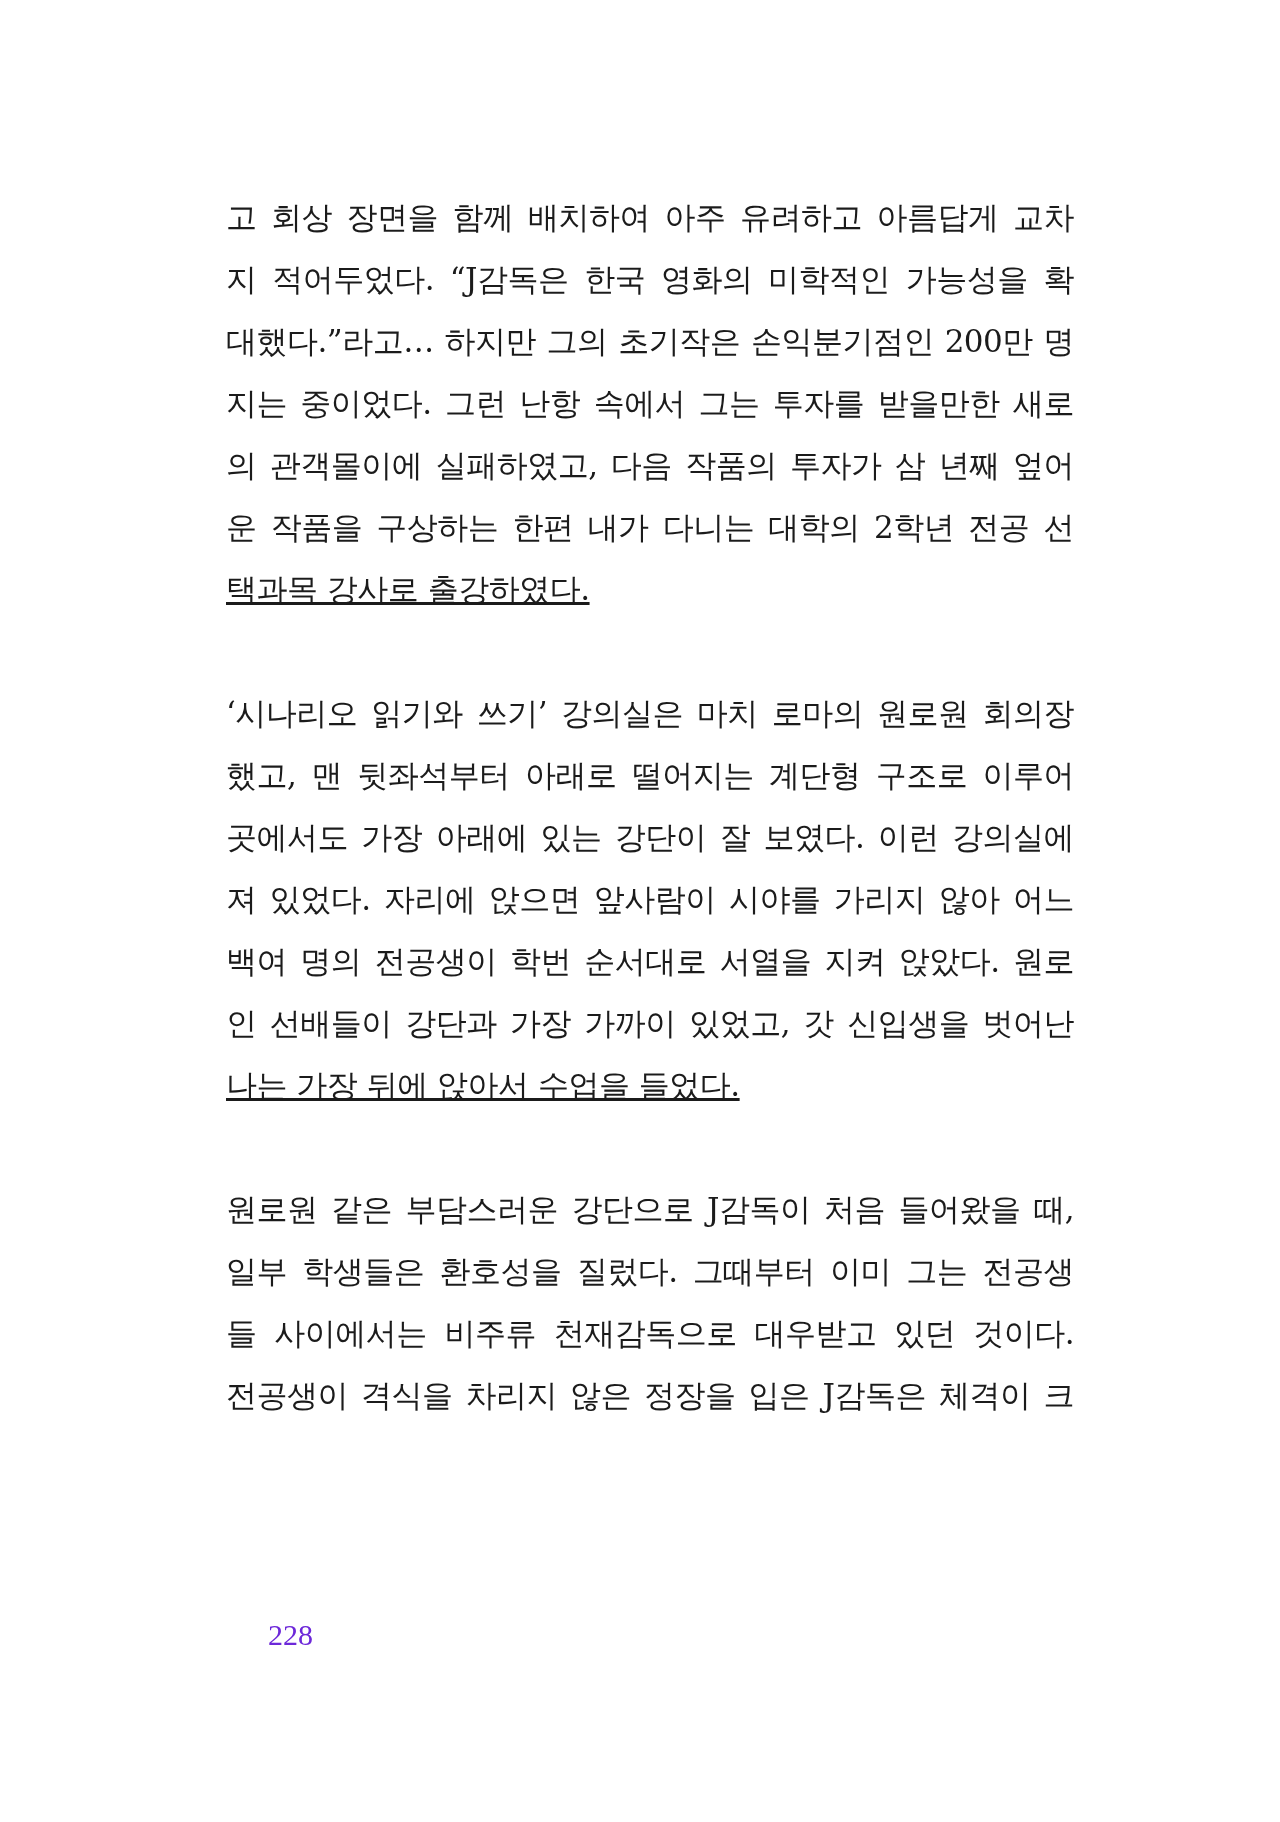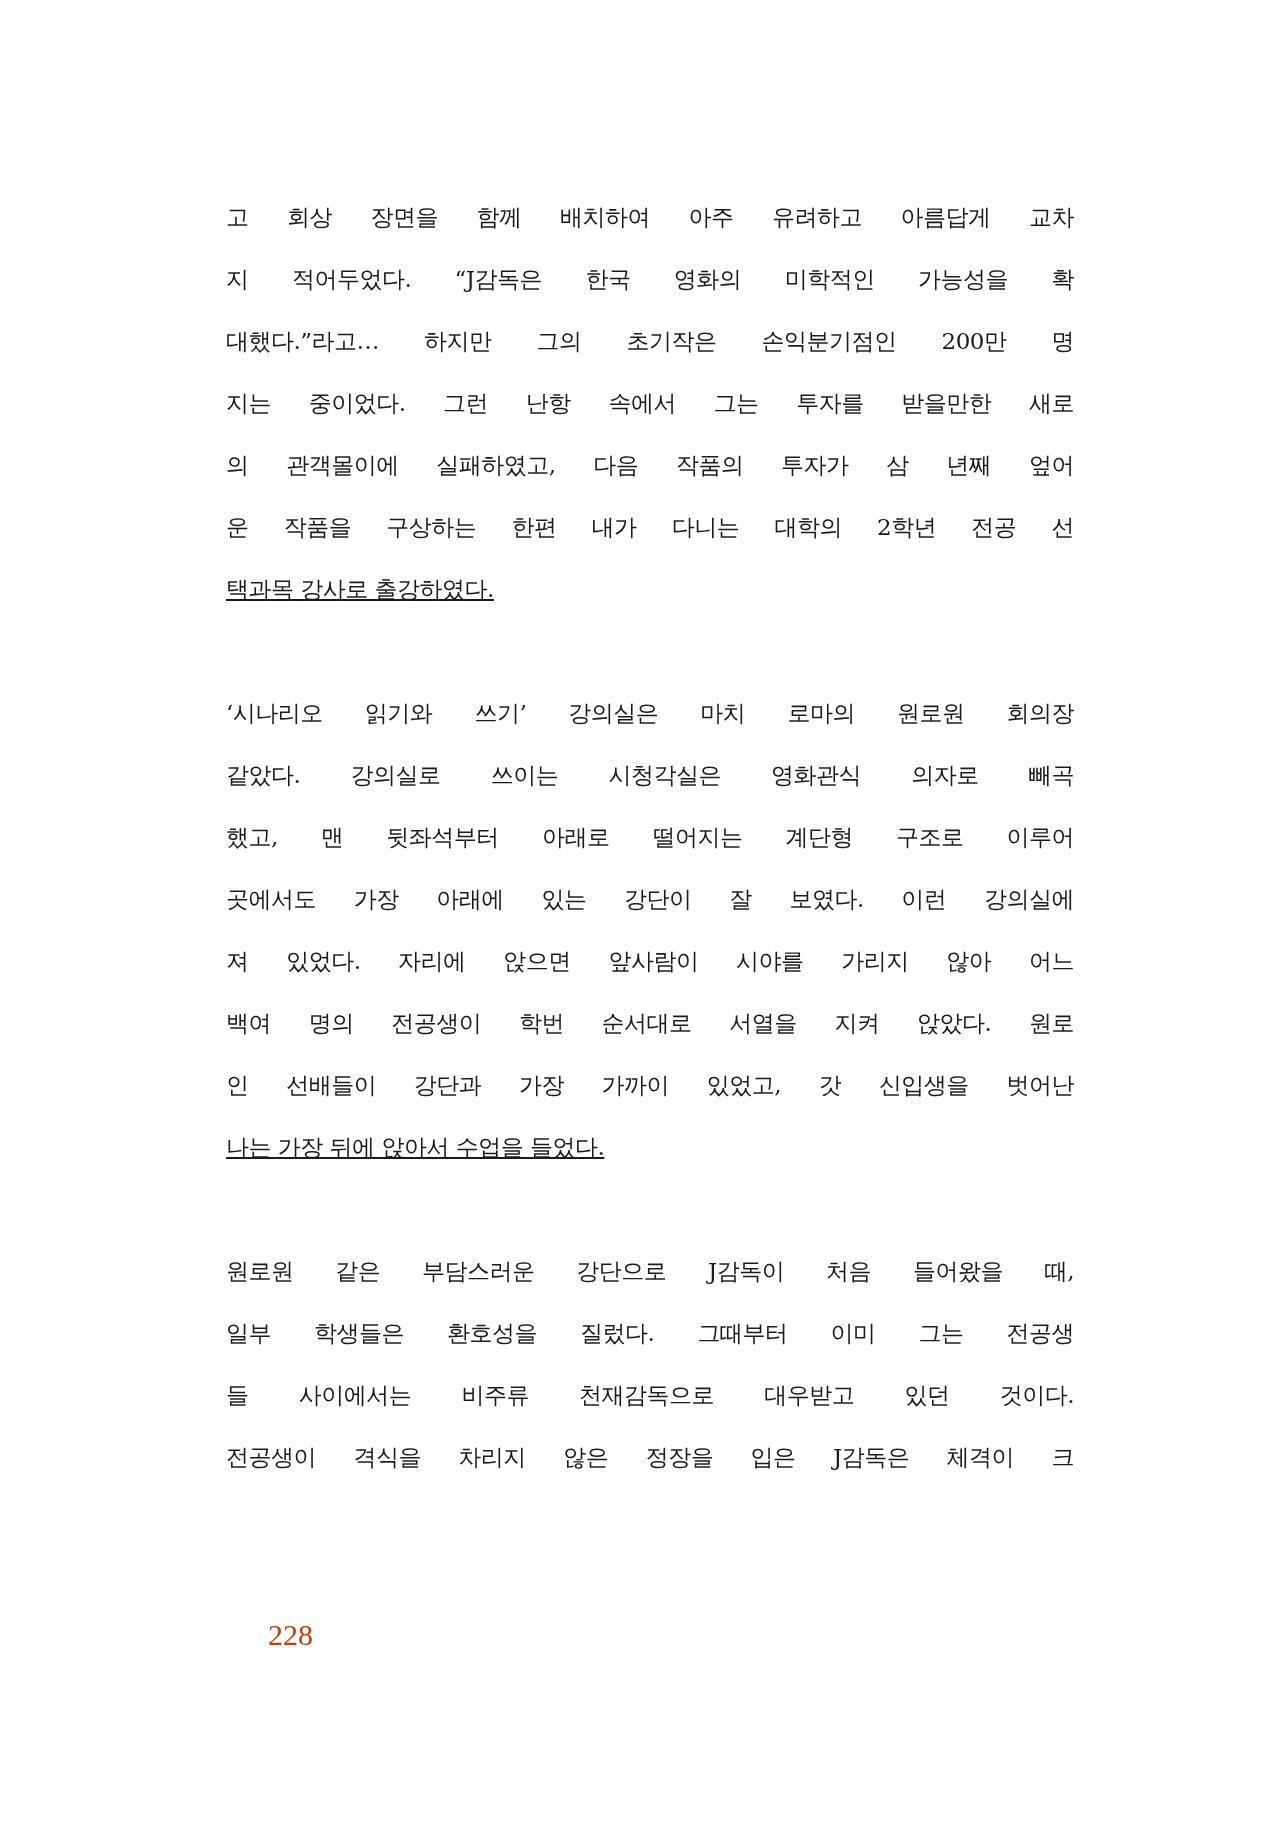--- a/index.html
+++ b/index.html
@@ -5,32 +5,32 @@
     html, body { margin: 0; padding: 0; background: #ffffff; }
     body { width: 1280px; height: 1822px; position: relative; overflow: hidden; }
     .page {
       position: absolute; left: 0; top: 0; width: 1280px; height: 1822px;
       background: #ffffff;
     }
     .text-block {
       position: absolute; left: 226px; top: 186px; width: 848px;
       color: #1b1b1b;
       font-family: "DejaVu Serif", "Liberation Serif", serif;
-      font-size: 23px;
+      font-size: 31px;
       line-height: 62px;
       letter-spacing: -0.5px;
     }
     .para { margin: 0; }
     .line { display: block; white-space: nowrap; text-align: justify; text-align-last: justify; }
     .line.last { text-align-last: left; text-decoration: underline; }
     .para-gap { height: 62px; }
     .page-number {
       position: absolute; left: 268px; top: 1618px;
       font-family: "Liberation Serif", "DejaVu Serif", serif;
-      font-size: 30px; color: #c2410c;
+      font-size: 30px; color: #6d28d9;
     }
   </style>
 </head>
 <body>
 
 <div class="page">
   <div class="text-block">
 
     <div class="para">
       <span class="line">고 회상 장면을 함께 배치하여 아주 유려하고 아름답게 교차</span>
@@ -39,21 +39,20 @@
       <span class="line">지는 중이었다. 그런 난항 속에서 그는 투자를 받을만한 새로</span>
       <span class="line">의 관객몰이에 실패하였고, 다음 작품의 투자가 삼 년째 엎어</span>
       <span class="line">운 작품을 구상하는 한편 내가 다니는 대학의 2학년 전공 선</span>
       <span class="line last">택과목 강사로 출강하였다.</span>
     </div>
 
     <div class="para-gap"></div>
 
     <div class="para">
       <span class="line">‘시나리오 읽기와 쓰기’ 강의실은 마치 로마의 원로원 회의장</span>
-      <span class="line">같았다. 강의실로 쓰이는 시청각실은 영화관식 의자로 빼곡</span>
       <span class="line">했고, 맨 뒷좌석부터 아래로 떨어지는 계단형 구조로 이루어</span>
       <span class="line">곳에서도 가장 아래에 있는 강단이 잘 보였다. 이런 강의실에</span>
       <span class="line">져 있었다. 자리에 앉으면 앞사람이 시야를 가리지 않아 어느</span>
       <span class="line">백여 명의 전공생이 학번 순서대로 서열을 지켜 앉았다. 원로</span>
       <span class="line">인 선배들이 강단과 가장 가까이 있었고, 갓 신입생을 벗어난</span>
       <span class="line last">나는 가장 뒤에 앉아서 수업을 들었다.</span>
     </div>
 
     <div class="para-gap"></div>
 

